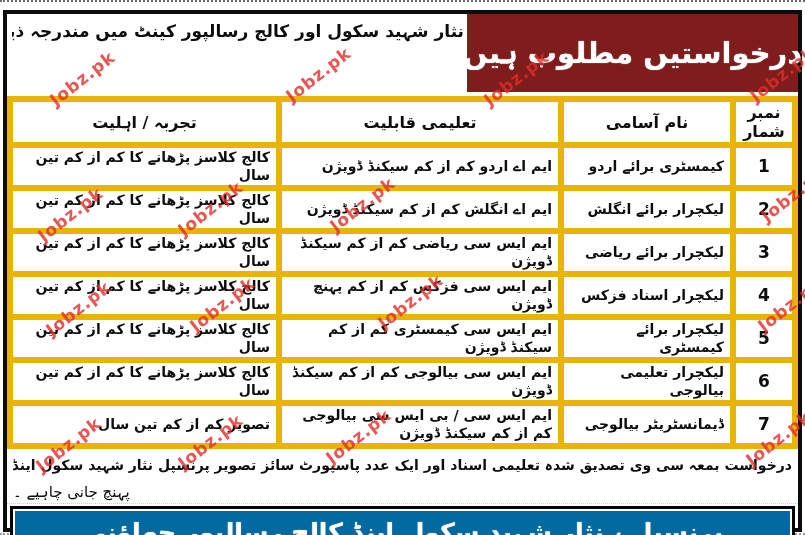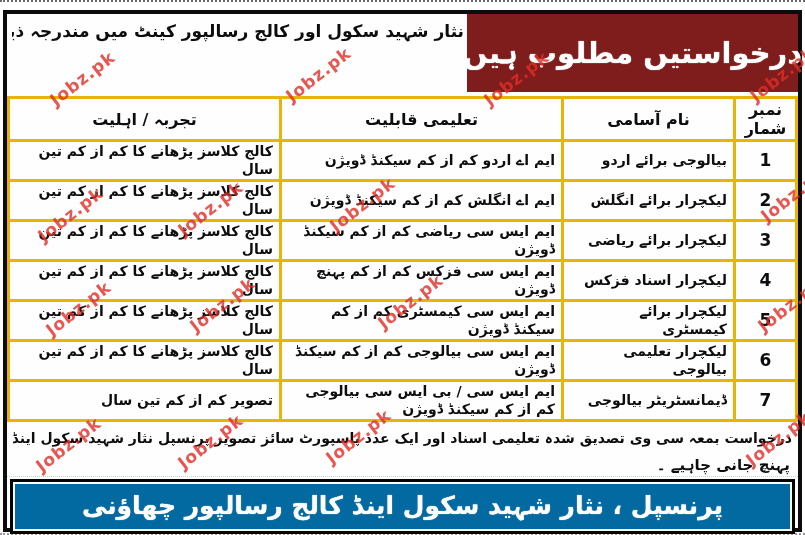--- a/index.html
+++ b/index.html
@@ -37,30 +37,30 @@
   .intro .l2{
     font-size:18px;font-weight:bold;margin-top:7px;padding-left:0;padding-right:22px;line-height:1.4;
   }
 
   
   table.jobs{
     width:100%;flex:0 0 auto;border-collapse:collapse;direction:rtl;
     border:3px solid #0c0c0c;table-layout:fixed;
   }
   table.jobs th,table.jobs td{
-    border:3px solid #eab308;padding:1px 6px;overflow:hidden;
+    border:6px solid #eab308;padding:1px 6px;overflow:hidden;
   }
   table.jobs th{height:28px;font-size:16px;font-weight:bold;text-align:center;}
   table.jobs td{height:33px;font-size:14px;font-weight:bold;text-align:right;line-height:1.25;}
   table.jobs td.c-no{text-align:center;font-size:17px;font-family:"DejaVu Sans",sans-serif;}
 
   
   .note{position:relative;flex:1 0 auto;direction:rtl;padding:5px 6px 0 6px;border-bottom:1px dotted #b9ded8;}
   .note .n1{font-size:14px;font-weight:bold;white-space:nowrap;overflow:hidden;text-align:right;line-height:1.6;}
-  .note .n2{font-size:15px;font-weight:bold;text-align:right;padding-right:2px;margin-top:6px;line-height:1.4;}
+  .note .n2{font-size:15px;font-weight:normal;text-align:left;padding-right:2px;margin-top:6px;line-height:1.4;}
 
   
   .banner{flex:0 0 auto;margin:2px 3px 5px 3px;border:3px solid #040404;background:#fff;padding:2px;}
   .banner-inner{
     background:#0369a1;color:#fff;text-align:center;direction:rtl;
     font-size:25px;font-weight:bold;padding:7px 4px 9px 4px;white-space:nowrap;overflow:hidden;
     text-shadow:0 0 1px #fff;
   }
 
   
@@ -98,21 +98,21 @@
         <tr>
           <th>نمبر شمار</th>
           <th>نام آسامی</th>
           <th>تعلیمی قابلیت</th>
           <th>تجربہ / اہلیت</th>
         </tr>
       </thead>
       <tbody id="rows-body">
           <tr>
             <td class="c-no">1</td>
-            <td class="c-post">بیالوجی برائے اردو</td>
+            <td class="c-post">کیمسٹری برائے اردو</td>
             <td class="c-qual">ایم اے اردو کم از کم سیکنڈ ڈویژن</td>
             <td class="c-exp">کالج کلاسز پڑھانے کا کم از کم تین سال</td>
           </tr>
           <tr>
             <td class="c-no">2</td>
             <td class="c-post">لیکچرار برائے انگلش</td>
             <td class="c-qual">ایم اے انگلش کم از کم سیکنڈ ڈویژن</td>
             <td class="c-exp">کالج کلاسز پڑھانے کا کم از کم تین سال</td>
           </tr>
           <tr>

